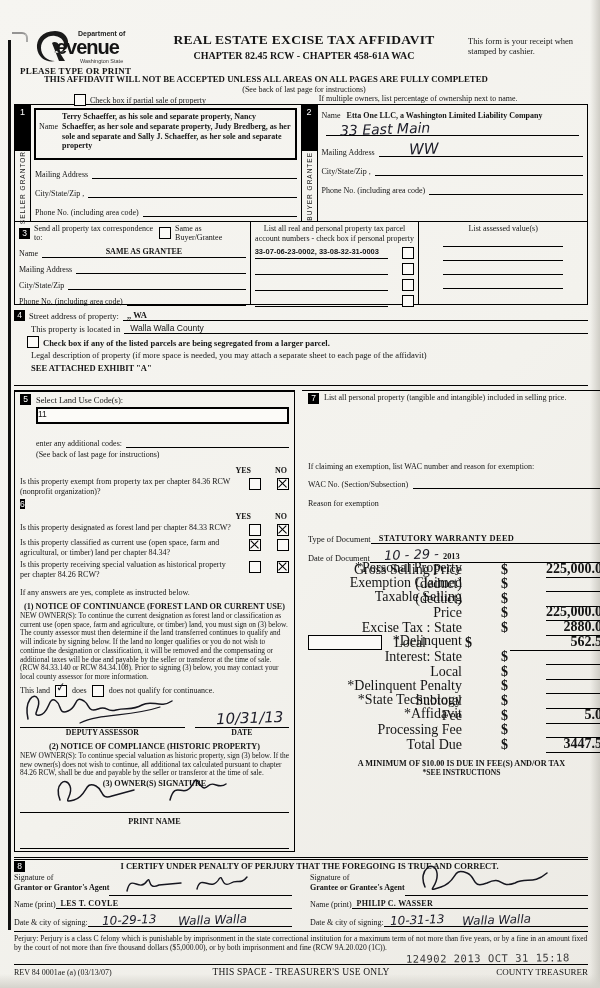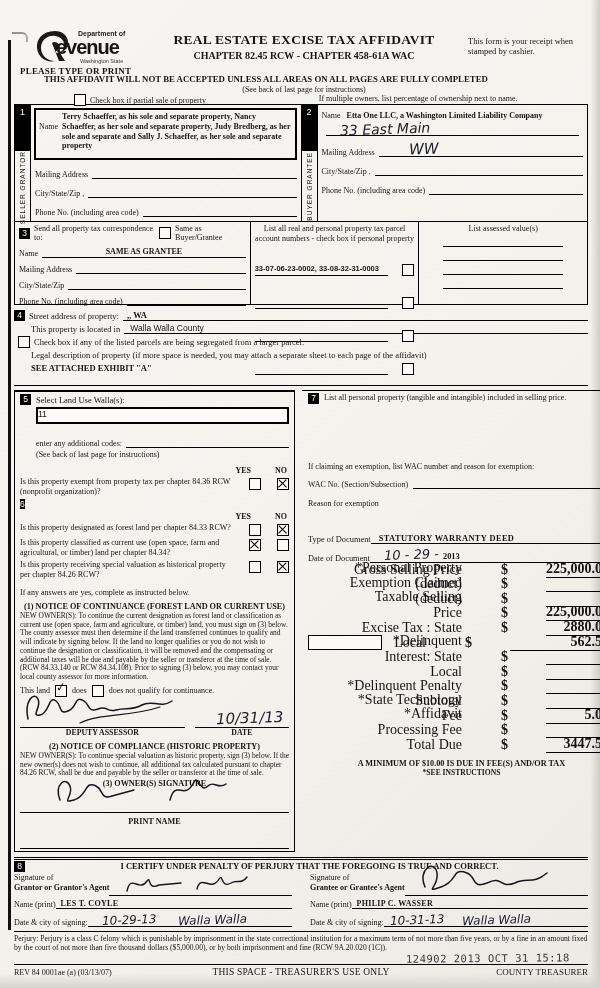--- a/index.html
+++ b/index.html
@@ -55,21 +55,21 @@
   .hw-line .hand{position:absolute;left:14px;bottom:-2px;font-size:14px;}
 
   
   .sec3{display:flex;border:1px solid #000;height:82px;font-size:8px;}
   .s3l{flex:1.42;padding:2px 4px;border-right:1px solid #000;}
   .s3m{flex:1.0;padding:2px 4px;border-right:1px solid #000;}
   .s3r{flex:1.0;padding:2px 4px;text-align:center;}
   .s3head{display:flex;align-items:center;gap:4px;}
   .numsq{width:11px;height:11px;background:#000;color:#fff;font-family:"Liberation Sans",sans-serif;font-size:8.5px;text-align:center;line-height:11px;flex:none;}
   .s3l .flin{margin-top:5px;}
-  .cbrow{display:flex;align-items:flex-end;gap:14px;margin-top:21px;}
+  .cbrow{display:flex;align-items:flex-end;gap:14px;margin-top:4px;}
   .cbrow .line{flex:1;border-bottom:1px solid #000;min-height:11px;font-weight:bold;font-family:"Liberation Sans",sans-serif;font-size:7.5px;}
   .s3r .shortline{border-bottom:1px solid #000;width:75%;margin:9px auto 0 auto;height:4px;}
 
   
   .sec4{padding:3px 0 2px 0;font-size:8.5px;border-bottom:1px solid #000;height:81px;box-sizing:border-box;}
   .s4row{display:flex;align-items:flex-end;gap:4px;margin:2px 0 0 0;}
   .s4row .line{flex:1;border-bottom:1px solid #000;}
   .bold{font-weight:bold;}
   .sansfill{font-family:"Liberation Sans",sans-serif;}
 
@@ -305,37 +305,37 @@
     <div class="sec4">
       <div class="s4row">
         <span class="numsq">4</span>
         <span>Street address of property:</span>
         <span class="line bold" style="padding-left:4px;">,, WA</span>
       </div>
       <div class="s4row" style="margin-left:17px;">
         <span>This property is located in</span>
         <span class="line sansfill" style="padding-left:6px;">Walla Walla County</span>
       </div>
-      <div class="s4row" style="margin-left:4px;align-items:center;">
+      <div class="s4row" style="margin-left:13px;font-weight:bold;">
         <span class="cb"></span>
         <span>Check box if any of the listed parcels are being segregated from a larger parcel.</span>
       </div>
       <div class="s4row" style="margin-left:17px;">
         <span>Legal description of property (if more space is needed, you may attach a separate sheet to each page of the affidavit)</span>
       </div>
       <div class="s4row bold" style="margin-left:17px;margin-top:3px;">
         <span>SEE ATTACHED EXHIBIT "A"</span>
       </div>
     </div>
 
     <div class="twocol">
       <div class="lcol">
         <div class="lu-head">
           <span class="numsq">5</span>
-          <span>Select Land Use Walla(s):</span>
+          <span>Select Land Use Code(s):</span>
         </div>
         <div class="lu-box">11</div>
         <div class="addl">
           <span>enter any additional codes:</span>
           <span class="line"></span>
         </div>
         <div style="margin-left:16px;margin-top:2px;">(See back of last page for instructions)</div>
         <div class="yn-head">
             <span>YES</span>
             <span>NO</span>

